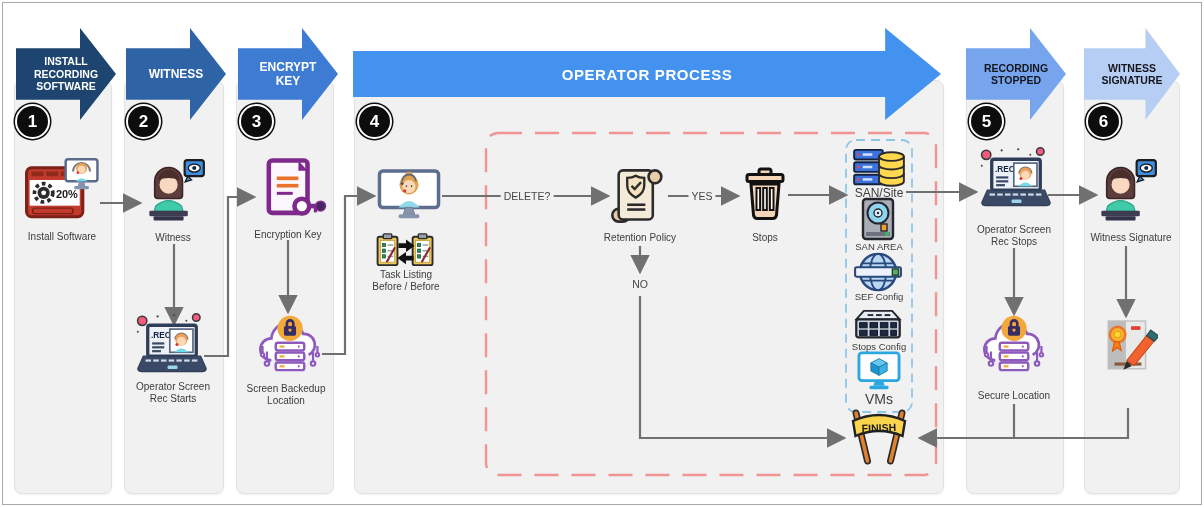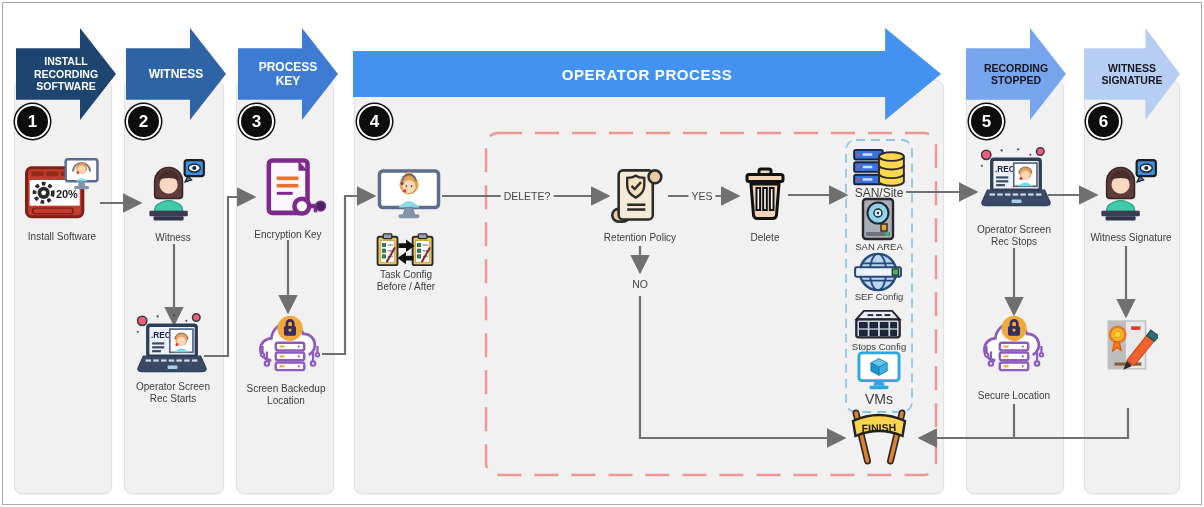--- a/index.html
+++ b/index.html
@@ -342,21 +342,21 @@
   </g>
 </svg>
 
 <div class="arrow small a1" style="left:16px;top:28px;width:100px;height:92px">
       <div class="t" style="font-size:10.5px">INSTALL RECORDING SOFTWARE</div>
     </div>
 <div class="arrow small a2" style="left:126px;top:28px;width:100px;height:92px">
       <div class="t" style="font-size:12px">WITNESS</div>
     </div>
 <div class="arrow small a3" style="left:238px;top:28px;width:100px;height:92px">
-      <div class="t" style="font-size:12px">PROCESS KEY</div>
+      <div class="t" style="font-size:12px">ENCRYPT KEY</div>
     </div>
 <div class="arrow small a5 dark-text" style="left:966px;top:28px;width:100px;height:92px">
       <div class="t" style="font-size:10.5px">RECORDING STOPPED</div>
     </div>
 <div class="arrow big a4" style="left:353px;top:28px;width:588px;height:92px">
       <div class="t">OPERATOR PROCESS</div>
     </div>
 <div class="arrow small a6 dark-text" style="left:1084px;top:28px;width:96px;height:92px">
       <div class="t" style="font-size:10.5px">WITNESS SIGNATURE</div>
     </div>
@@ -424,23 +424,23 @@
     </svg>
 <svg class="icon" style="left:1100px;top:318px" width="58" height="60">
       <use href="#sym-cert"></use>
     </svg>
 
 <div class="nlabel" style="left:14px;top:231px;width:96px">Install Software</div>
 <div class="nlabel" style="left:124px;top:232px;width:98px">Witness</div>
 <div class="nlabel" style="left:236px;top:229px;width:104px">Encryption Key</div>
 <div class="nlabel" style="left:128px;top:381px;width:90px">Operator Screen Rec Starts</div>
 <div class="nlabel" style="left:242px;top:383px;width:88px">Screen Backedup Location</div>
-<div class="nlabel" style="left:366px;top:269px;width:80px">Task Config Before / After</div>
+<div class="nlabel" style="left:366px;top:269px;width:80px">Task Listing Before / Before</div>
 <div class="nlabel" style="left:592px;top:232px;width:96px">Retention Policy</div>
-<div class="nlabel" style="left:717px;top:232px;width:96px">Delete</div>
+<div class="nlabel" style="left:717px;top:232px;width:96px">Stops</div>
 <div class="nlabel" style="left:846px;top:186px;width:66px;font-size:12px">SAN/Site</div>
 <div class="nlabel" style="left:846px;top:241px;width:66px;font-size:9.5px">SAN AREA</div>
 <div class="nlabel" style="left:846px;top:291px;width:66px;font-size:9.5px">SEF Config</div>
 <div class="nlabel" style="left:839px;top:341px;width:80px;font-size:9.5px">Stops Config</div>
 <div class="nlabel" style="left:846px;top:391px;width:66px;font-size:14px">VMs</div>
 <div class="nlabel" style="left:968px;top:224px;width:92px">Operator Screen Rec Stops</div>
 <div class="nlabel" style="left:1074px;top:232px;width:114px">Witness Signature</div>
 <div class="nlabel" style="left:962px;top:390px;width:104px">Secure Location</div>
 
 <div class="elabel" style="left:527px;top:196px">DELETE?</div>

